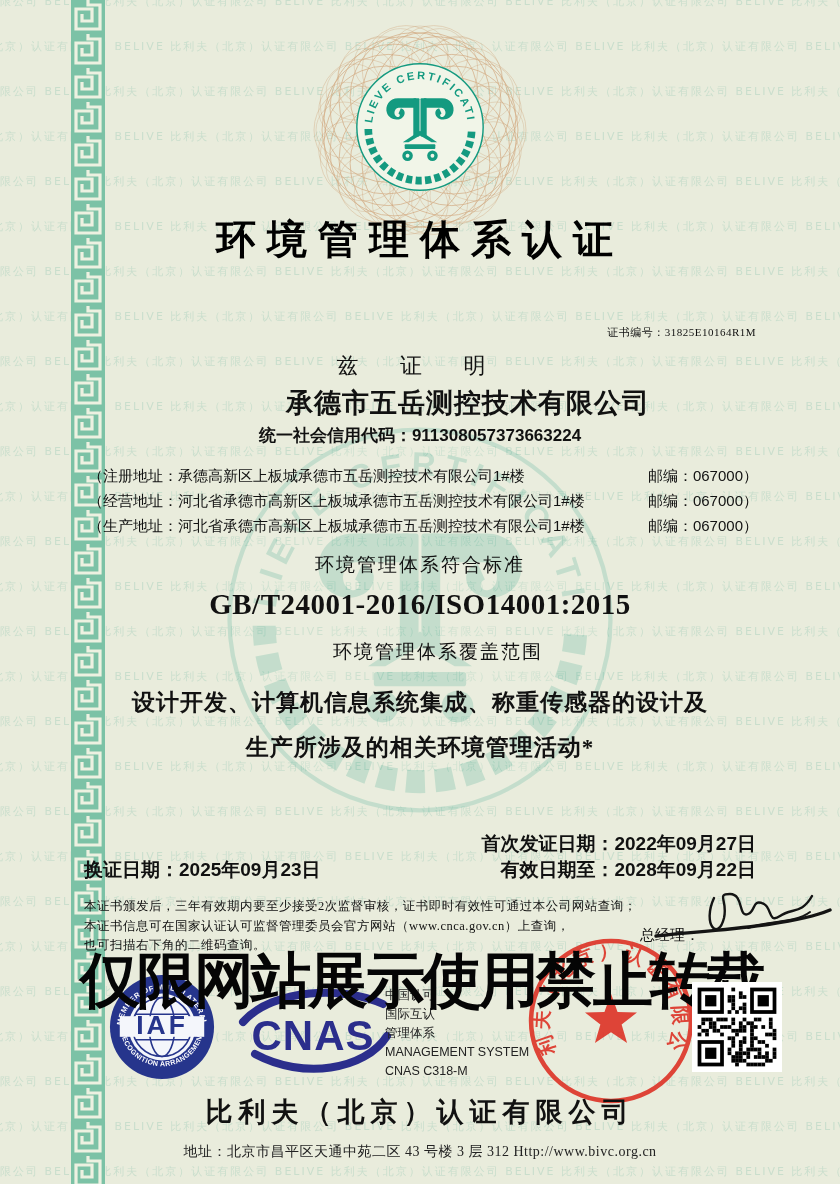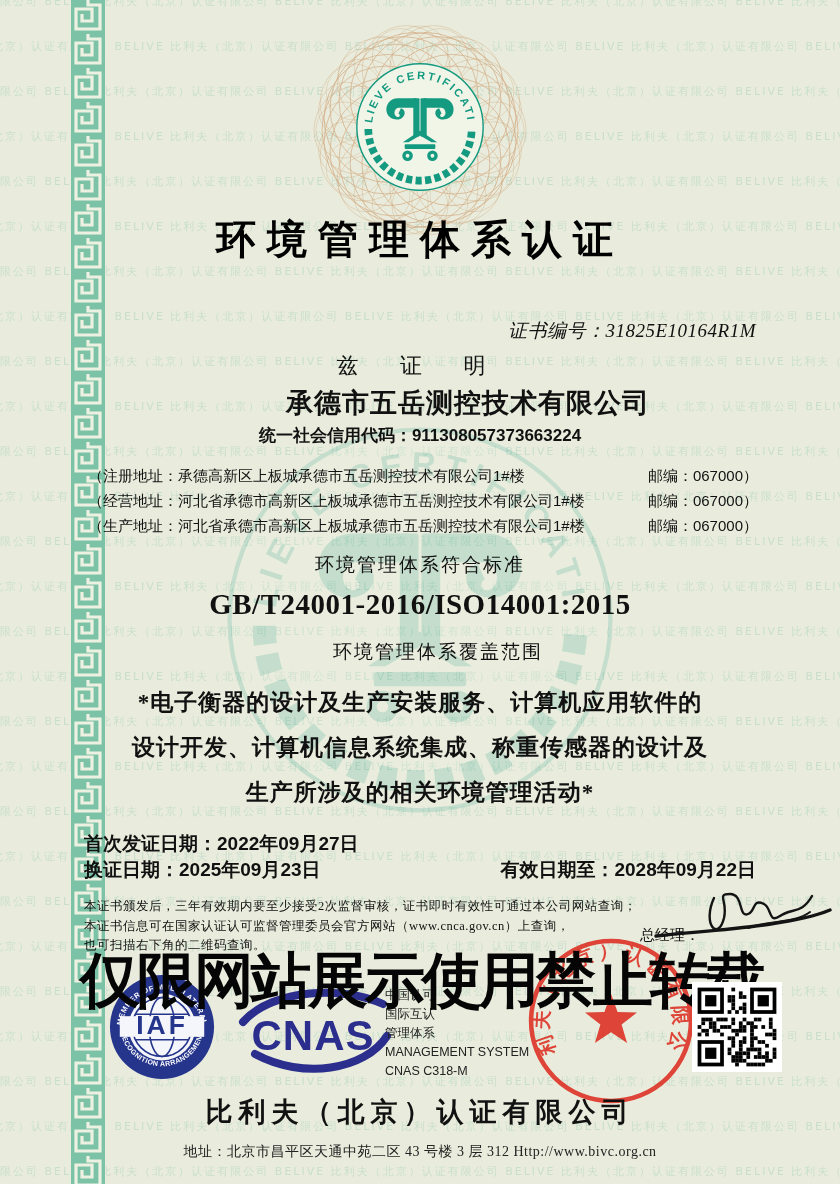--- a/index.html
+++ b/index.html
@@ -12,33 +12,33 @@
           font-size:11px;letter-spacing:2px;color:#9fccb8;opacity:.42;}
   
   #border-left{position:absolute;left:71px;top:0;z-index:1;}
   
   #rosette{position:absolute;left:300px;top:10px;z-index:2;}
   #top-emblem{position:absolute;left:353px;top:60px;z-index:2;}
   #center-watermark{position:absolute;left:218px;top:418px;opacity:.17;z-index:0;}
   
   .ctr{left:0;width:840px;text-align:center;}
   #title{top:212px;font-size:40px;font-weight:600;letter-spacing:11px;color:#000000;z-index:2;}
-  #certno{top:318px;right:84px;font-size:19px;letter-spacing:.5px;z-index:2;font-style:italic;}
+  #certno{top:325px;right:84px;font-size:11px;letter-spacing:.5px;z-index:2;}
   #hereby{top:351px;font-size:22px;letter-spacing:18px;z-index:2;}
   #company{top:385px;font-size:27px;font-weight:700;letter-spacing:1px;z-index:2;
            font-family:"Liberation Sans","DejaVu Sans",sans-serif;padding-left:48px;}
   #creditcode{top:424px;font-size:17px;font-weight:600;z-index:2;
            font-family:"Liberation Sans","DejaVu Sans",sans-serif;}
   #addresses{top:463px;left:88px;width:670px;z-index:2;font-family:Liberation Sans, sans-serif;}
   .addr-row{display:flex;justify-content:space-between;font-size:15px;line-height:25px;}
   #std-caption{top:552px;font-size:19px;letter-spacing:2px;z-index:2;}
   #std-code{top:588px;font-size:29px;font-weight:700;letter-spacing:.5px;z-index:2;}
   #scope-caption{top:639px;font-size:19px;letter-spacing:2px;z-index:2;margin-left:18px;}
   #scope{top:680px;font-size:23px;font-weight:700;line-height:45px;letter-spacing:1px;z-index:2;}
-  #date-first{top:831px;left:84px;width:672px;font-size:19px;font-weight:700;z-index:2;
+  #date-first{top:831px;left:84px;width:672px;text-align:right;font-size:19px;font-weight:700;z-index:2;
            font-family:"Liberation Sans","DejaVu Sans",sans-serif;}
   #date-row{top:857px;left:84px;width:672px;display:flex;justify-content:space-between;font-size:19px;
            font-weight:700;z-index:2;font-family:"Liberation Sans","DejaVu Sans",sans-serif;}
   #notes{top:897px;left:84px;width:555px;font-size:12.5px;line-height:19.5px;letter-spacing:.5px;z-index:2;}
   #gm{top:926px;left:640px;font-size:15px;z-index:3;}
   #signature{position:absolute;left:652px;top:884px;z-index:3;}
   #overlay-watermark{top:941px;left:80px;font-size:60px;font-weight:900;letter-spacing:-3px;
            white-space:nowrap;color:#050505;z-index:9;}
   #iaf-logo{position:absolute;left:108px;top:973px;z-index:2;}
   #cnas-logo{position:absolute;left:233px;top:988px;z-index:2;}
@@ -205,21 +205,20 @@
     <div class="addr-row">
       <span>（生产地址：河北省承德市高新区上板城承德市五岳测控技术有限公司1#楼</span>
       <span>邮编：067000）</span>
     </div>
   </div>
 
   <div class="abs ctr" id="std-caption">环境管理体系符合标准</div>
   <div class="abs ctr" id="std-code">GB/T24001-2016/ISO14001:2015</div>
   <div class="abs ctr" id="scope-caption">环境管理体系覆盖范围</div>
   <div class="abs ctr" id="scope">
-    <div>*电子衡器的设计及生产安装服务、计算机应用软件的</div>
     <div>设计开发、计算机信息系统集成、称重传感器的设计及</div>
     <div>生产所涉及的相关环境管理活动*</div>
   </div>
 
   <div class="abs" id="date-first">首次发证日期：2022年09月27日</div>
   <div class="abs" id="date-row">
     <span>换证日期：2025年09月23日</span>
     <span>有效日期至：2028年09月22日</span>
   </div>
 

